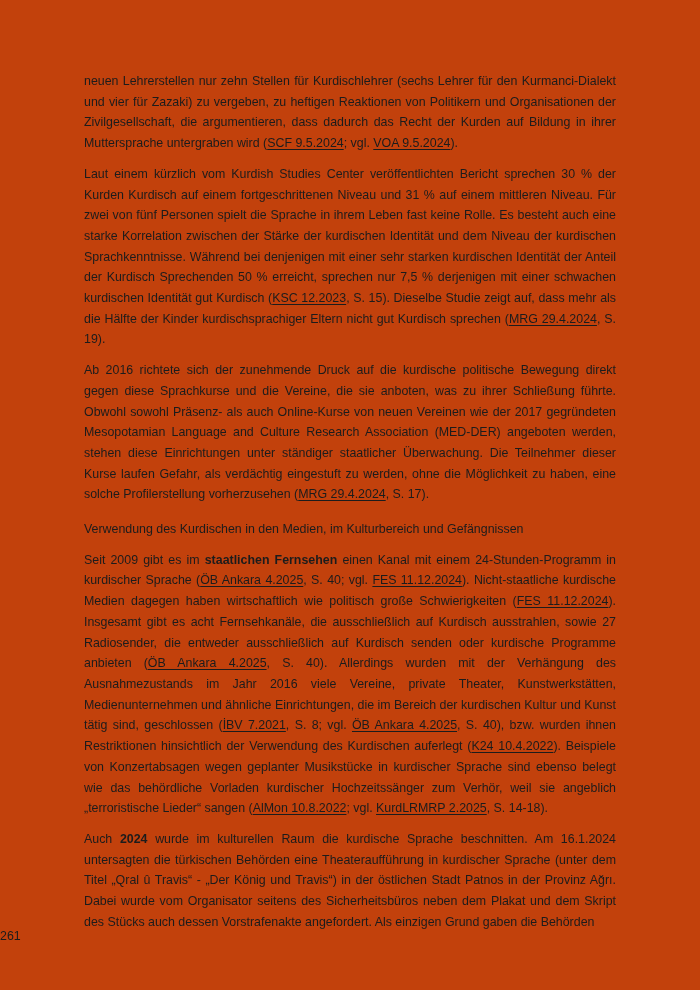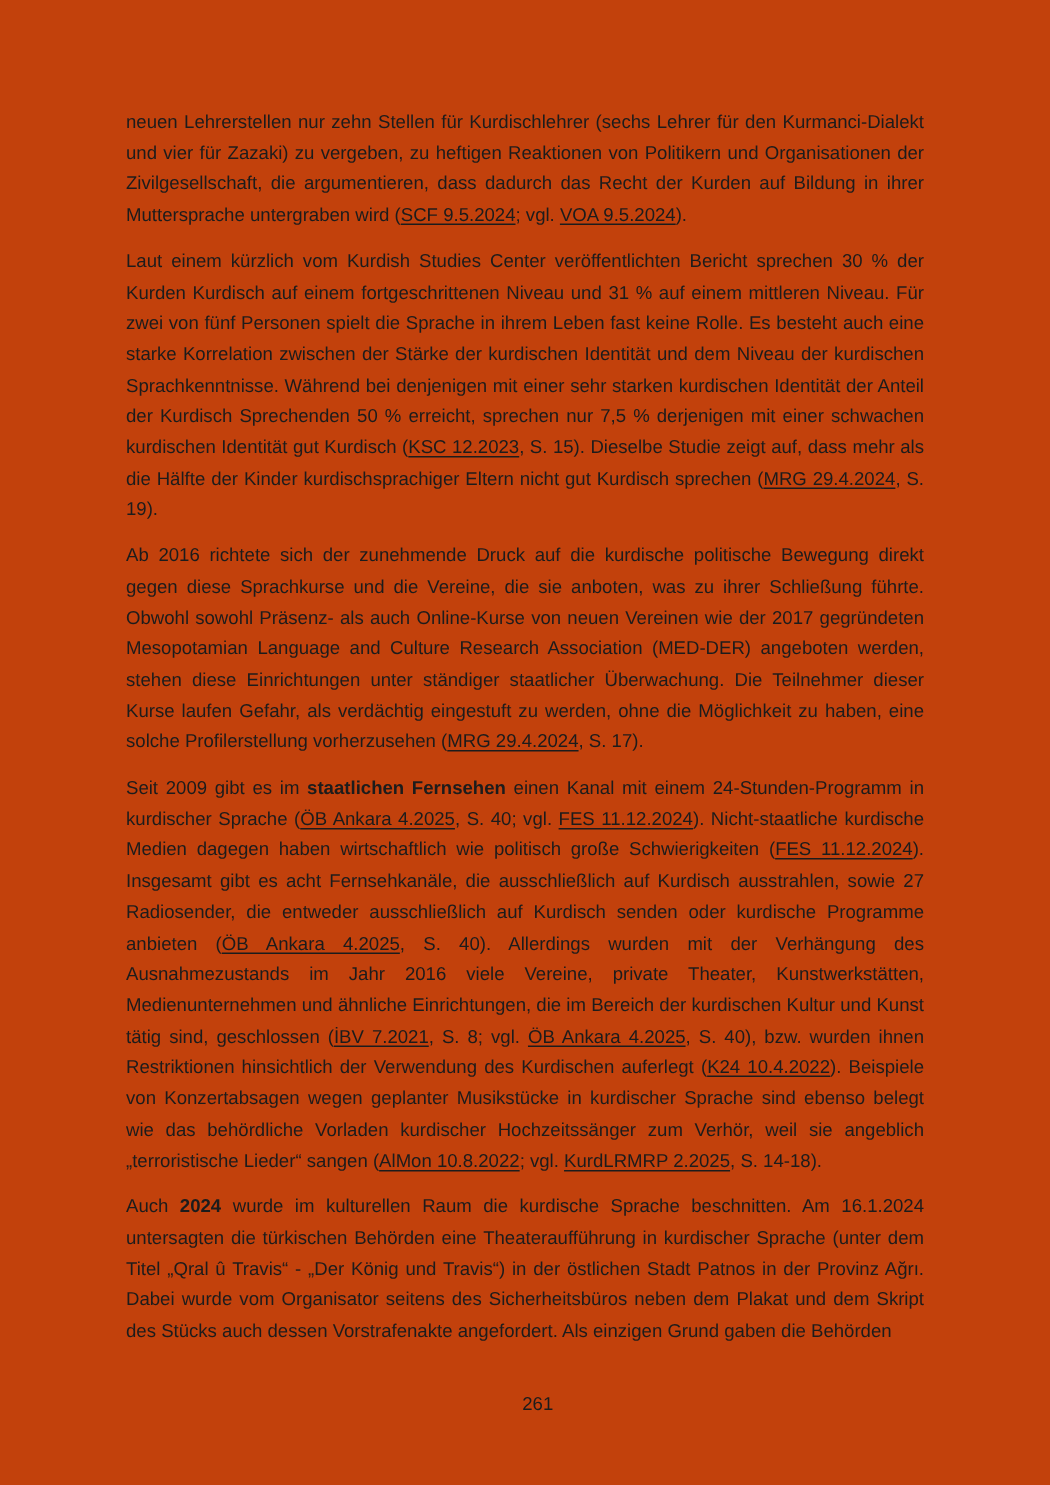--- a/index.html
+++ b/index.html
@@ -47,31 +47,31 @@
     text-decoration: underline;
     text-underline-offset: 2px;
     color: #1c1c1c;
     cursor: pointer;
   }
   .page-number {
     position: absolute;
     bottom: 47px;
     left: 0;
     right: 0;
-    text-align: center;
+    text-align: left;
     font-size: 12.4px;
     color: #1c1c1c;
-    margin-left: 17px;
   }
 </style>
 </head>
 <body>
 
 <div class="page">
   <div class="content" id="doc-blocks">
       <p class="paragraph"><span class="run-plain">neuen Lehrerstellen nur zehn Stellen für Kurdischlehrer (sechs Lehrer für den Kurmanci-Dialekt und vier für Zazaki) zu vergeben, zu heftigen Reaktionen von Politikern und Organisationen der Zivilgesellschaft, die argumentieren, dass dadurch das Recht der Kurden auf Bildung in ihrer Muttersprache untergraben wird (</span><span class="run-link">SCF 9.5.2024</span><span class="run-plain">; vgl. </span><span class="run-link">VOA 9.5.2024</span><span class="run-plain">).</span></p>
       <p class="paragraph"><span class="run-plain">Laut einem kürzlich vom Kurdish Studies Center veröffentlichten Bericht sprechen 30 % der Kurden Kurdisch auf einem fortgeschrittenen Niveau und 31 % auf einem mittleren Niveau. Für zwei von fünf Personen spielt die Sprache in ihrem Leben fast keine Rolle. Es besteht auch eine starke Korrelation zwischen der Stärke der kurdischen Identität und dem Niveau der kurdischen Sprachkenntnisse. Während bei denjenigen mit einer sehr starken kurdischen Identität der Anteil der Kurdisch Sprechenden 50 % erreicht, sprechen nur 7,5 % derjenigen mit einer schwachen kurdischen Identität gut Kurdisch (</span><span class="run-link">KSC 12.2023</span><span class="run-plain">, S. 15). Dieselbe Studie zeigt auf, dass mehr als die Hälfte der Kinder kurdischsprachiger Eltern nicht gut Kurdisch sprechen (</span><span class="run-link">MRG 29.4.2024</span><span class="run-plain">, S. 19).</span></p>
       <p class="paragraph"><span class="run-plain">Ab 2016 richtete sich der zunehmende Druck auf die kurdische politische Bewegung direkt gegen diese Sprachkurse und die Vereine, die sie anboten, was zu ihrer Schließung führte. Obwohl sowohl Präsenz- als auch Online-Kurse von neuen Vereinen wie der 2017 gegründeten Mesopotamian Language and Culture Research Association (MED-DER) angeboten werden, stehen diese Einrichtungen unter ständiger staatlicher Überwachung. Die Teilnehmer dieser Kurse laufen Gefahr, als verdächtig eingestuft zu werden, ohne die Möglichkeit zu haben, eine solche Profilerstellung vorherzusehen (</span><span class="run-link">MRG 29.4.2024</span><span class="run-plain">, S. 17).</span></p>
+      <h2 class="heading"><span class="run-plain">Verwendung des Kurdischen in den Medien, im Kulturbereich und Gefängnissen</span></h2>
       <p class="paragraph"><span class="run-plain">Seit 2009 gibt es im </span><span class="run-bold">staatlichen Fernsehen</span><span class="run-plain"> einen Kanal mit einem 24-Stunden-Programm in kurdischer Sprache (</span><span class="run-link">ÖB Ankara 4.2025</span><span class="run-plain">, S. 40; vgl. </span><span class="run-link">FES 11.12.2024</span><span class="run-plain">). Nicht-staatliche kurdische Medien dagegen haben wirtschaftlich wie politisch große Schwierigkeiten (</span><span class="run-link">FES 11.12.2024</span><span class="run-plain">). Insgesamt gibt es acht Fernsehkanäle, die ausschließlich auf Kurdisch ausstrahlen, sowie 27 Radiosender, die entweder ausschließlich auf Kurdisch senden oder kurdische Programme anbieten (</span><span class="run-link">ÖB Ankara 4.2025</span><span class="run-plain">, S. 40). Allerdings wurden mit der Verhängung des Ausnahmezustands im Jahr 2016 viele Vereine, private Theater, Kunstwerkstätten, Medienunternehmen und ähnliche Einrichtungen, die im Bereich der kurdischen Kultur und Kunst tätig sind, geschlossen (</span><span class="run-link">İBV 7.2021</span><span class="run-plain">, S. 8; vgl. </span><span class="run-link">ÖB Ankara 4.2025</span><span class="run-plain">, S. 40), bzw. wurden ihnen Restriktionen hinsichtlich der Verwendung des Kurdischen auferlegt (</span><span class="run-link">K24 10.4.2022</span><span class="run-plain">). Beispiele von Konzertabsagen wegen geplanter Musikstücke in kurdischer Sprache sind ebenso belegt wie das behördliche Vorladen kurdischer Hochzeitssänger zum Verhör, weil sie angeblich „terroristische Lieder“ sangen (</span><span class="run-link">AlMon 10.8.2022</span><span class="run-plain">; vgl. </span><span class="run-link">KurdLRMRP 2.2025</span><span class="run-plain">, S. 14-18).</span></p>
       <p class="paragraph"><span class="run-plain">Auch </span><span class="run-bold">2024</span><span class="run-plain"> wurde im kulturellen Raum die kurdische Sprache beschnitten. Am 16.1.2024 untersagten die türkischen Behörden eine Theateraufführung in kurdischer Sprache (unter dem Titel „Qral û Travis“ - „Der König und Travis“) in der östlichen Stadt Patnos in der Provinz Ağrı. Dabei wurde vom Organisator seitens des Sicherheitsbüros neben dem Plakat und dem Skript des Stücks auch dessen Vorstrafenakte angefordert. Als einzigen Grund gaben die Behörden</span></p>
     </div>
   <div class="page-number">261</div>
 </div>
 
 </body></html>

